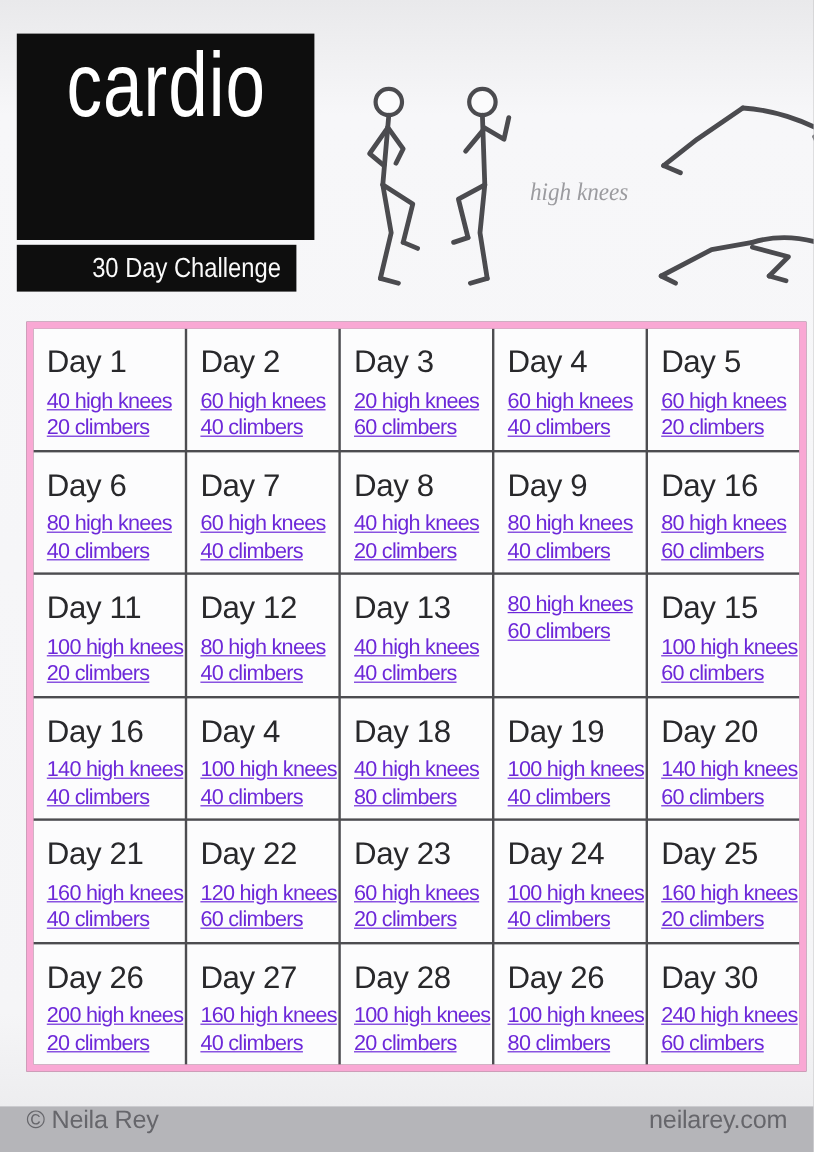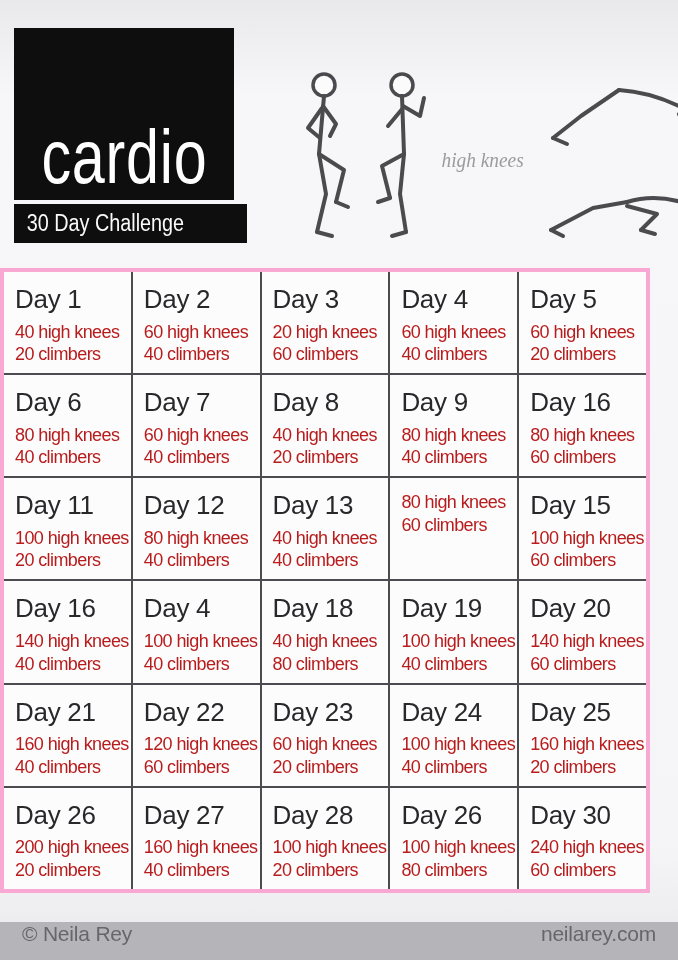--- a/index.html
+++ b/index.html
@@ -3,30 +3,30 @@
 <meta charset="utf-8">
 <style>
   html,body{margin:0;padding:0;}
   body{
     width:678px;height:960px;position:relative;overflow:hidden;
     font-family:"Liberation Sans","DejaVu Sans",sans-serif;
     background:linear-gradient(180deg,#e9e9eb 0%,#f7f7f9 10%,#f5f5f7 88%,#ededef 96%);
   }
   
   .title-box{
-    position:absolute;left:14px;top:28px;width:220px;height:172px;
-    background:#0e0e0e;display:flex;align-items:flex-end;justify-content:center;
+    position:absolute;left:14px;top:28px;width:248px;height:172px;
+    background:#0e0e0e;display:flex;align-items:flex-start;justify-content:center;
   }
   .title-text{
     color:#ffffff;font-size:76px;font-weight:400;letter-spacing:1px;
     transform:scaleX(0.78);transform-origin:center;white-space:nowrap;
   }
   .subtitle-bar{
     position:absolute;left:14px;top:204px;width:233px;height:39px;
-    background:#0e0e0e;display:flex;align-items:center;justify-content:flex-start;
+    background:#0e0e0e;display:flex;align-items:center;justify-content:flex-end;
   }
   .subtitle-text{
     color:#fafafa;font-size:23px;font-weight:400;
     transform:scaleX(0.86);transform-origin:center;white-space:nowrap;
   }
   
   .figures{
     position:absolute;left:284px;top:30px;width:382px;height:216px;
     display:flex;gap:14px;align-items:flex-end;
   }
@@ -35,32 +35,33 @@
   .climber-col{display:flex;flex-direction:column;gap:2px;align-items:center;}
   .fig-label{
     font-size:21px;font-style:italic;color:#9b9b9f;margin-top:6px;
     transform:scaleX(0.92);white-space:nowrap;
   }
   .fig-stroke{stroke:#4b4b4f;stroke-width:4;stroke-linecap:round;stroke-linejoin:round;fill:none;}
   .fig-head{fill:#fbfbfc;stroke:#4b4b4f;stroke-width:3.5;}
   .fig-hair{fill:#3b3b3f;stroke:none;}
   
   .challenge-grid{
-    position:absolute;left:0;top:268px;width:650px;height:625px;
+    position:absolute;left:22px;top:268px;width:650px;height:625px;
     display:grid;grid-template-columns:repeat(5,1fr);grid-template-rows:repeat(6,1fr);
-    background:#4c4c50;gap:2px;border:4px solid #f9a8d4;box-sizing:border-box;
+    background:#4c4c50;gap:2px;border:6px solid #f9a8d4;box-sizing:border-box;
   }
   .day-cell{background:#fcfcfd;padding:13px 4px 0 11px;overflow:hidden;}
   .day-title{
     font-size:26px;color:#28282b;font-weight:400;letter-spacing:-0.3px;
     margin:0 0 7px 0;line-height:1.1;
   }
   .day-line{
-    font-size:18px;color:#b91c1c;letter-spacing:-0.6px;line-height:1.25;
+    font-size:18px;color:#6d28d9;letter-spacing:-0.6px;line-height:1.25;
     white-space:nowrap;
+    text-decoration:underline;
   }
   
   .footer-bar{
     position:absolute;left:0;bottom:0;width:678px;height:38px;
     background:#b5b5b9;display:flex;justify-content:space-between;
     padding:0 22px;box-sizing:border-box;
   }
   .footer-text{font-size:21px;color:#66666b;letter-spacing:-0.2px;}
 </style>
 </head>

